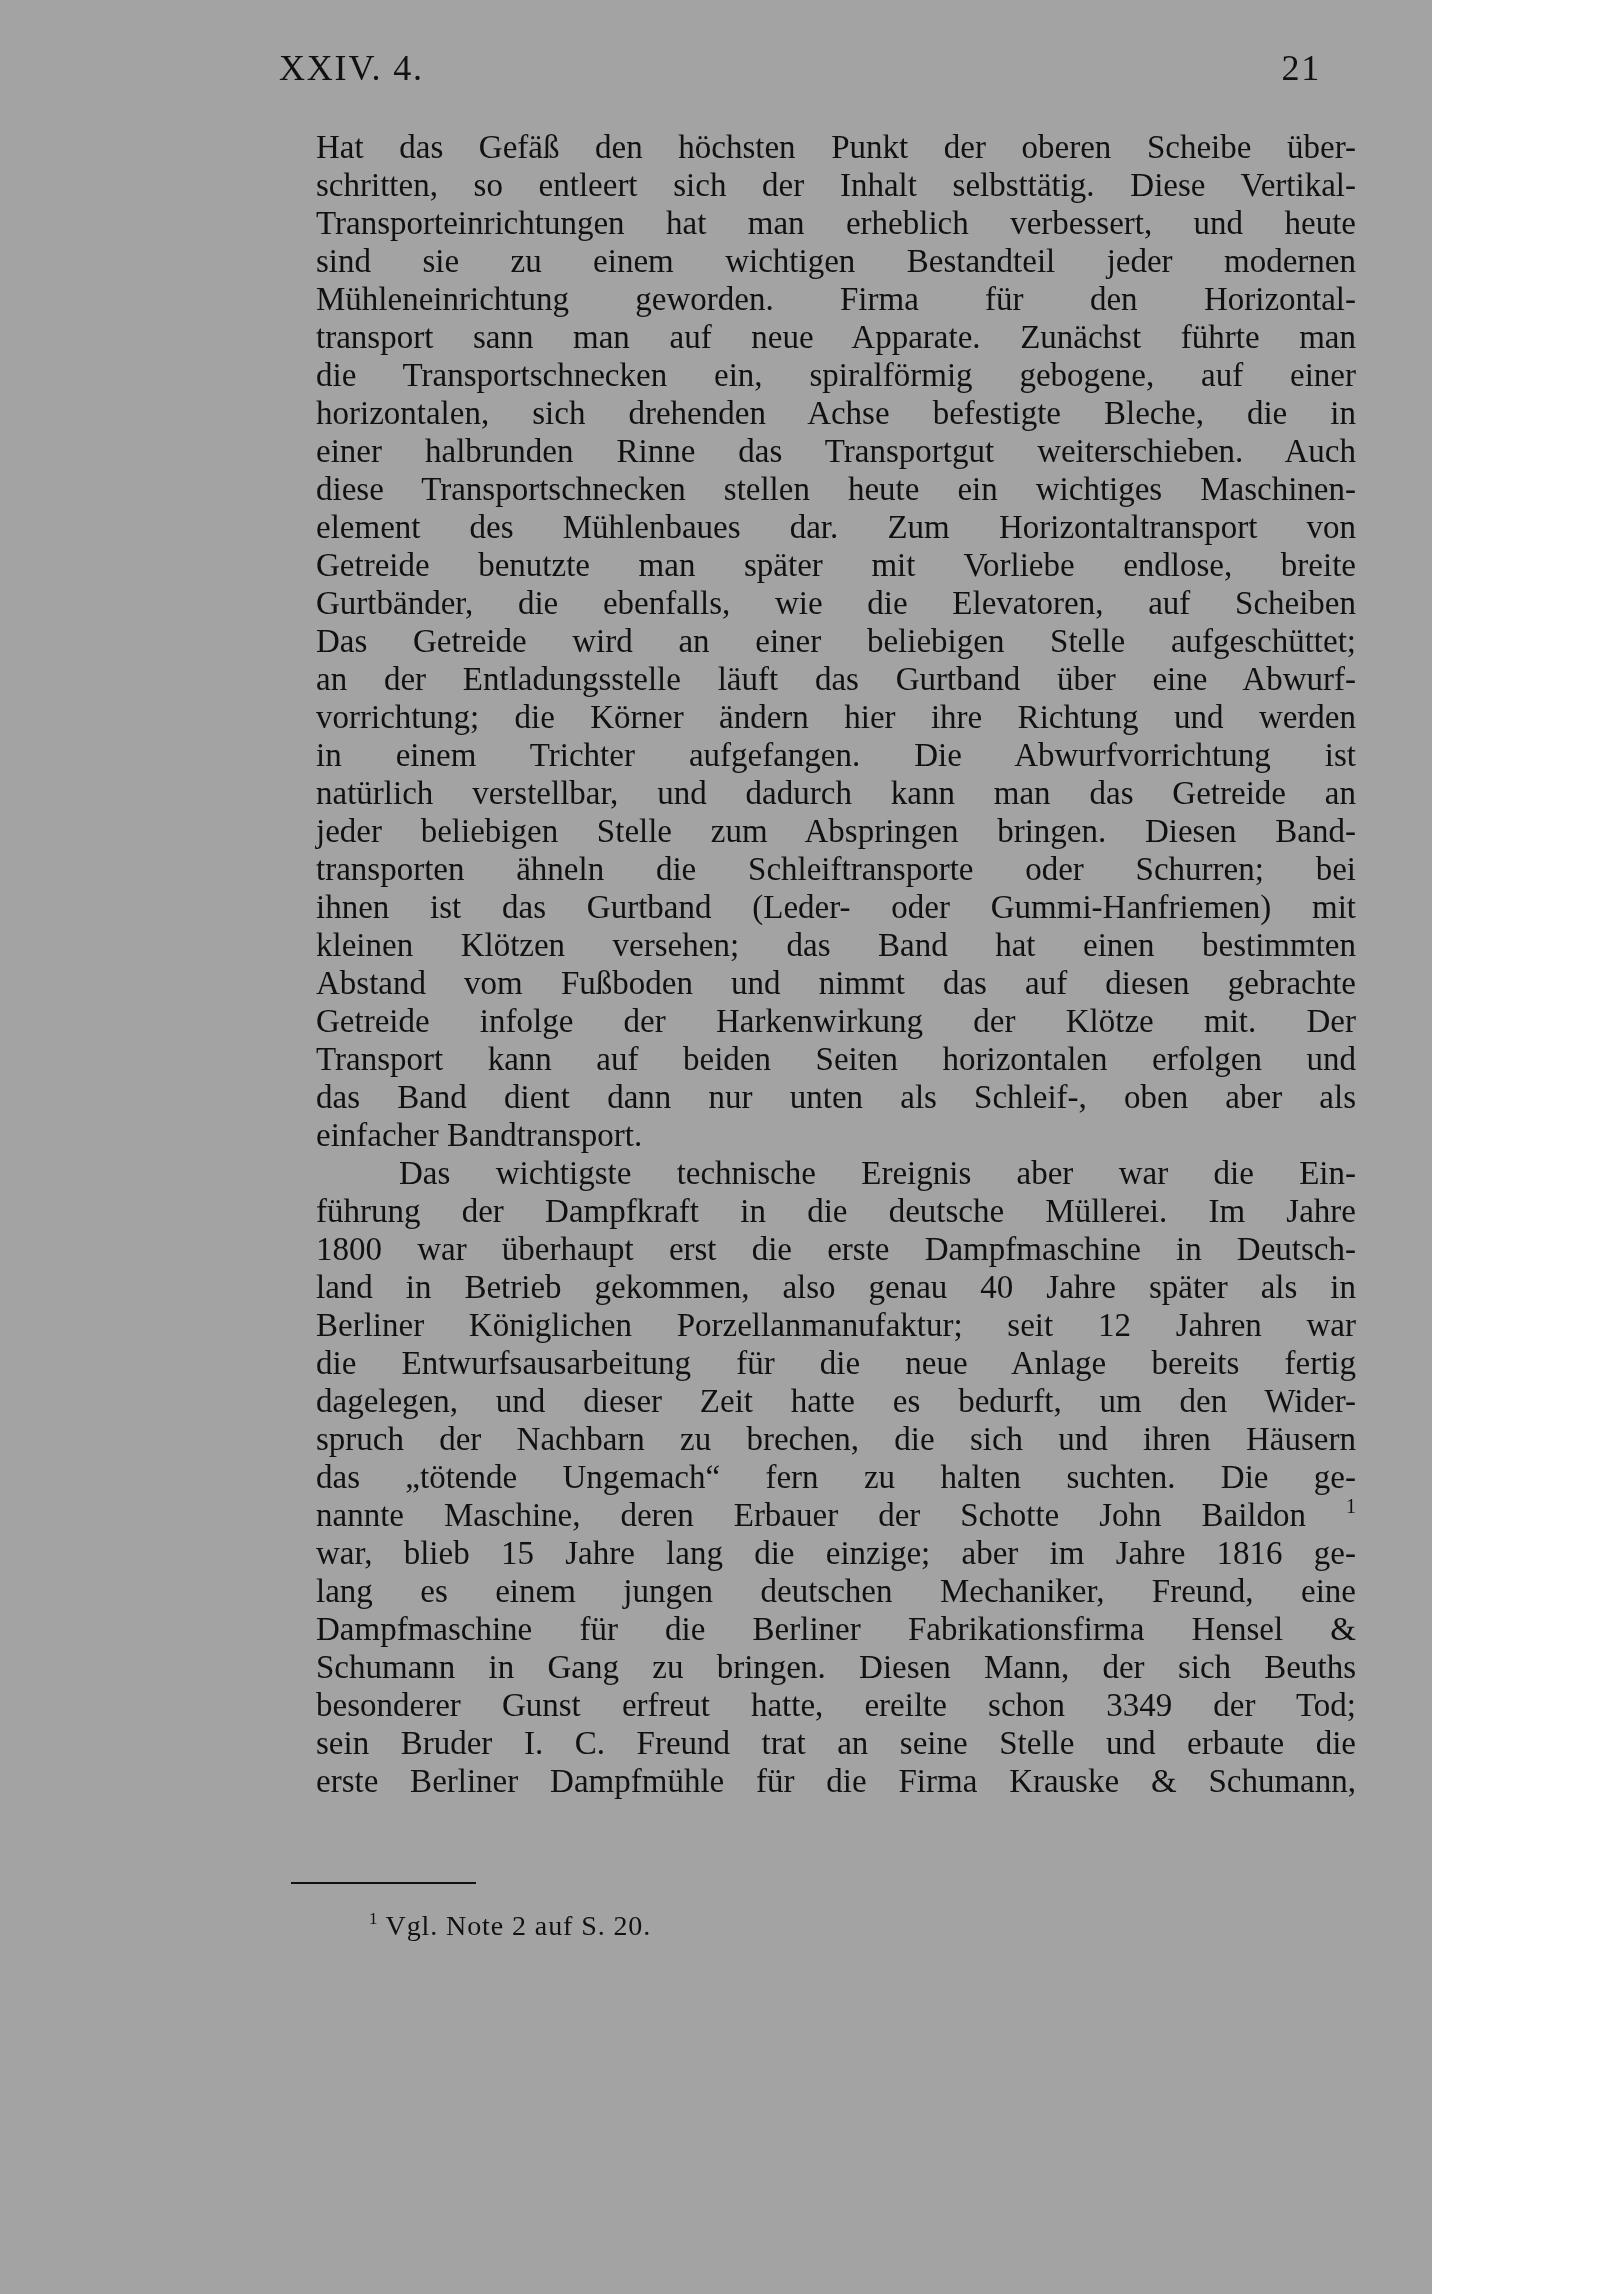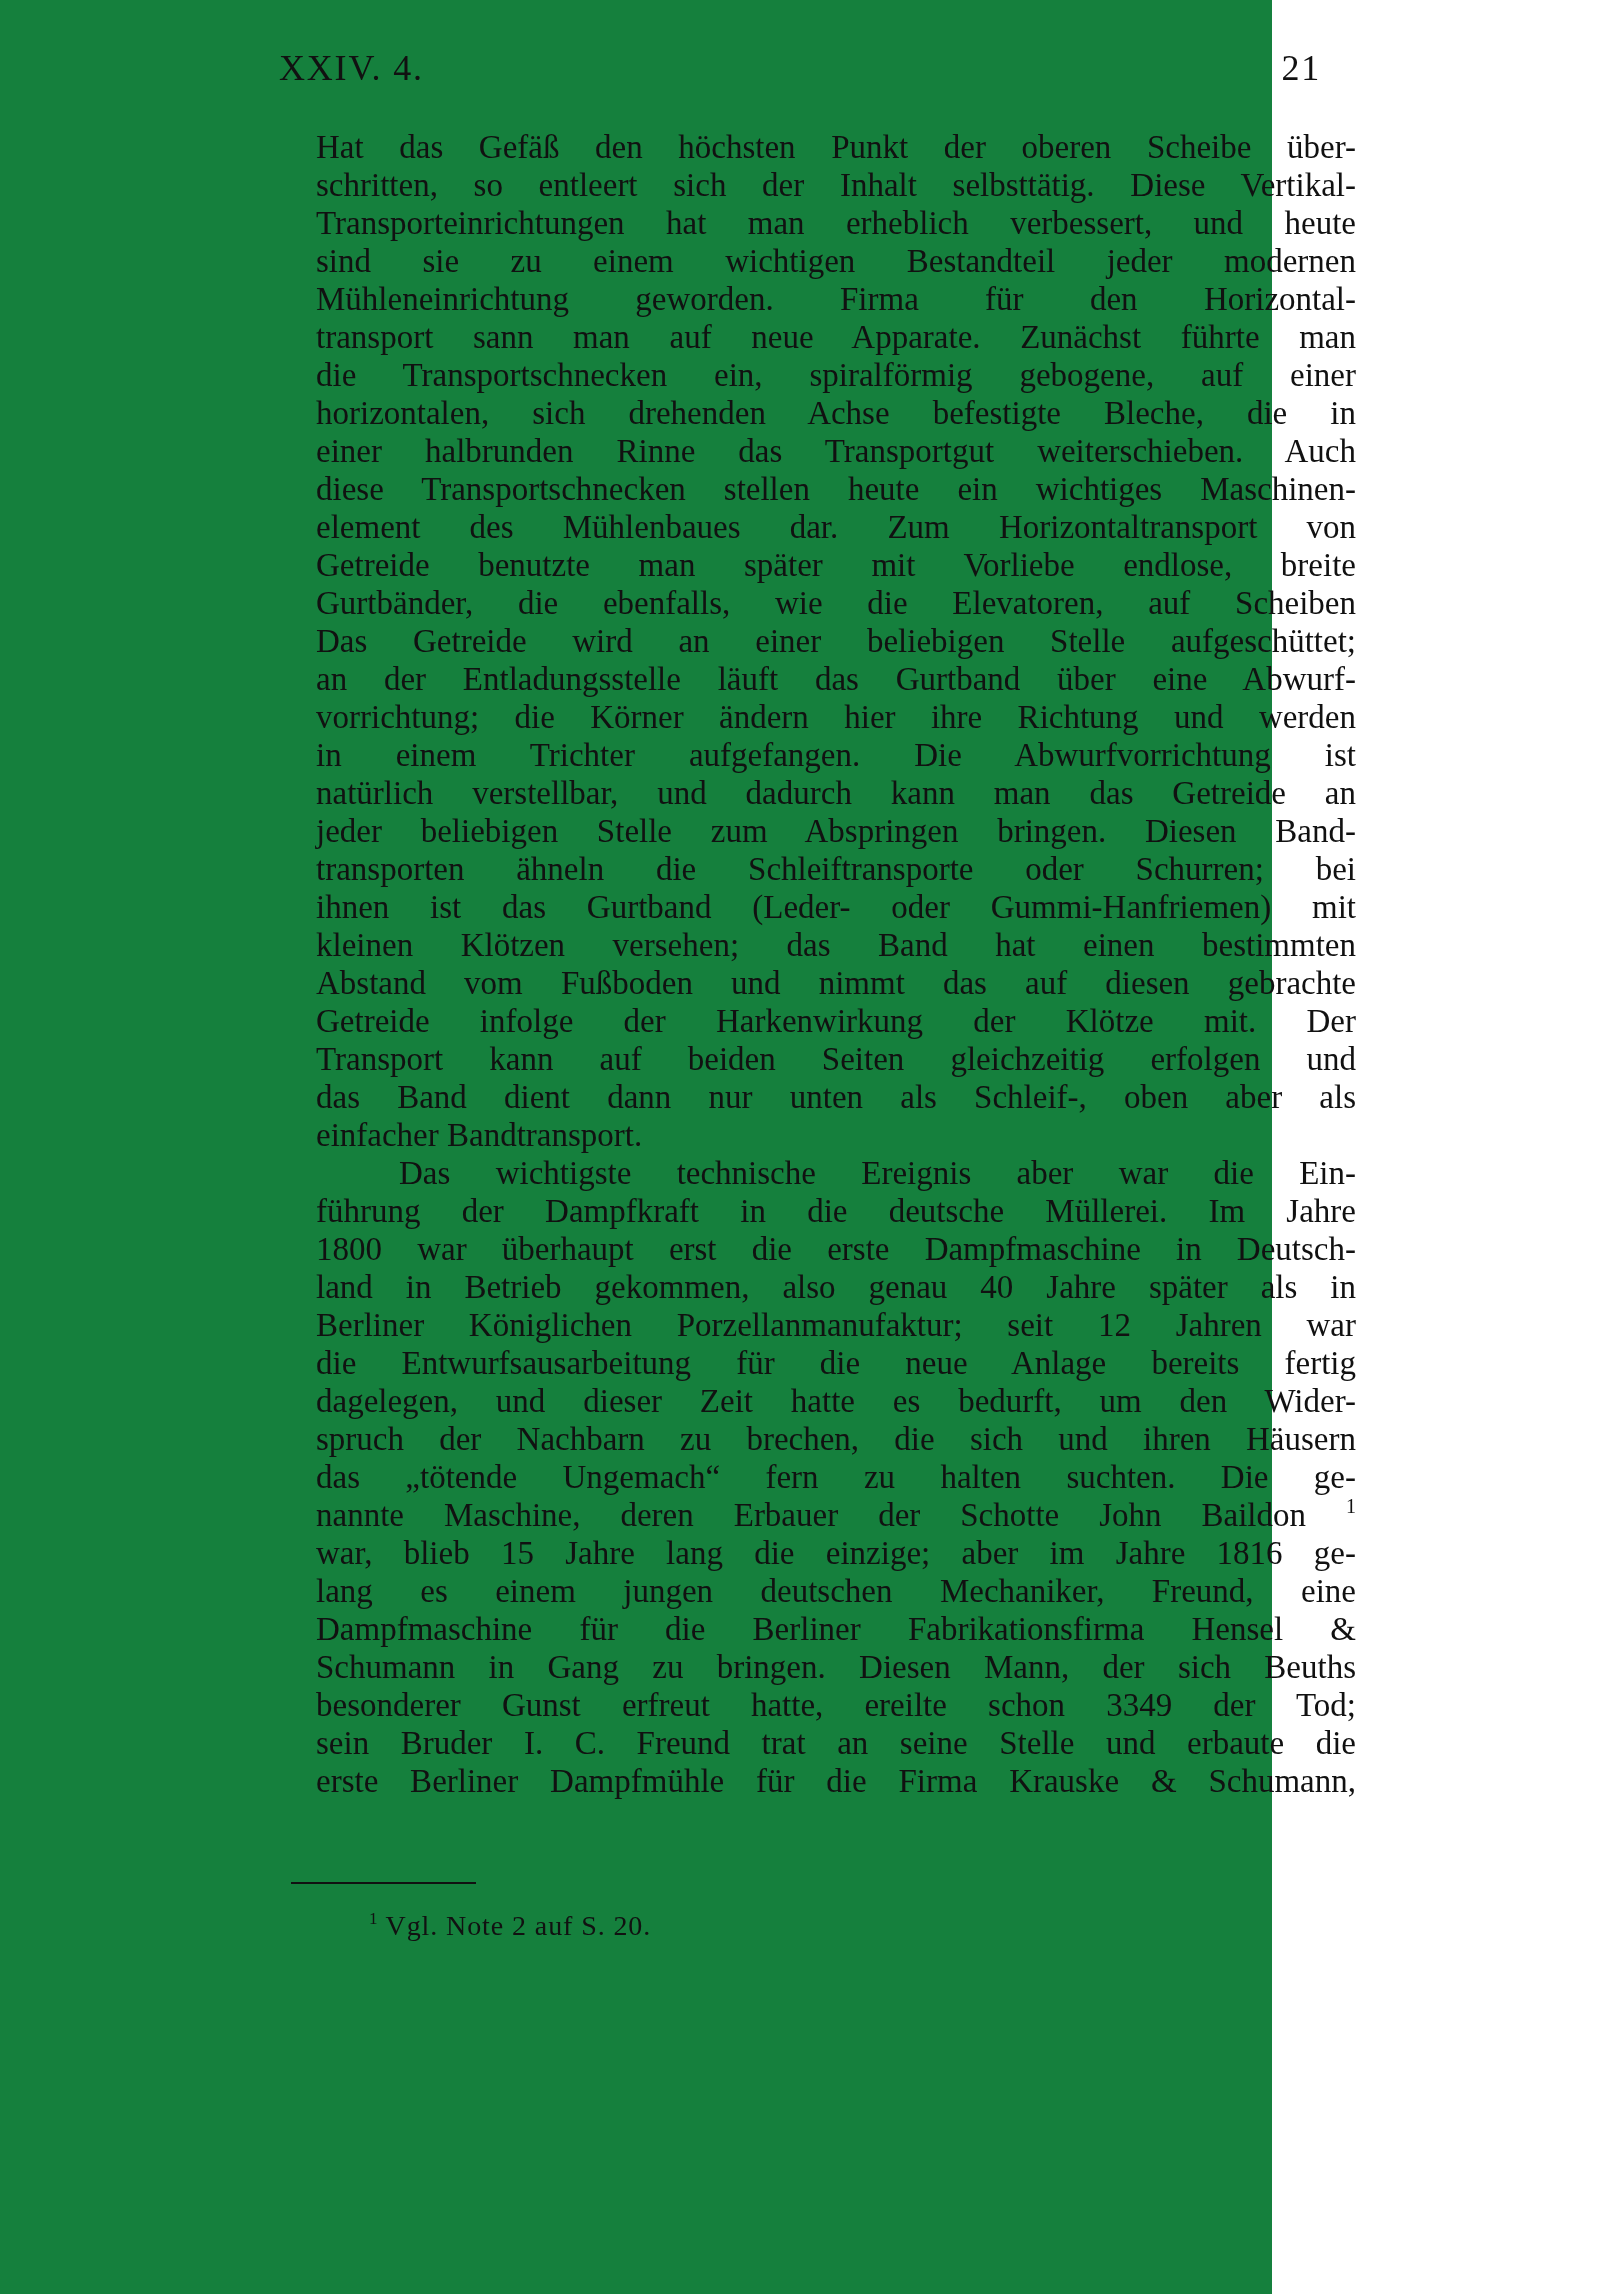--- a/index.html
+++ b/index.html
@@ -1,17 +1,17 @@
 <!DOCTYPE html>
 <html style="font-size:14.5px"><head>
 <meta charset="utf-8">
 <style>
   html, body { margin: 0; padding: 0; background: #ffffff; }
   body { width: 1608px; height: 2294px; position: relative; overflow: hidden; color: #111111; }
-  .page { position: absolute; left: 0; top: 0; width: 1272px; height: 2294px; background: #15803d; }
+  .page { position: absolute; left: 0; top: 0; width: 1432px; height: 2294px; background: #a3a3a3; }
   .running-head { position: absolute; left: 279px; top: 47px; width: 1042px; height: 43px;
     font-family: "Liberation Serif", "DejaVu Serif", serif; font-size: 36px; line-height: 43px; letter-spacing: 1.8px; }
   .running-head .left { position: absolute; left: 0; top: 0; }
   .running-head .right { position: absolute; right: 0; top: 0; }
   .body-text { position: absolute; left: 282px; top: 128px; width: 1040px;
     font-family: "Liberation Serif", "DejaVu Serif", serif; font-size: 33px; margin-left: 34px; }
   .line { display: block; height: 38px; line-height: 38px; text-align: justify; text-align-last: justify;
     white-space: nowrap; overflow: visible; }
   .line.last { text-align-last: left; }
   .line.indent { padding-left: 83px; }
@@ -49,21 +49,21 @@
     <span class="line">an der Entladungsstelle läuft das Gurtband über eine Abwurf-</span>
     <span class="line">vorrichtung; die Körner ändern hier ihre Richtung und werden</span>
     <span class="line">in einem Trichter aufgefangen. Die Abwurfvorrichtung ist</span>
     <span class="line">natürlich verstellbar, und dadurch kann man das Getreide an</span>
     <span class="line">jeder beliebigen Stelle zum Abspringen bringen. Diesen Band-</span>
     <span class="line">transporten ähneln die Schleiftransporte oder Schurren; bei</span>
     <span class="line">ihnen ist das Gurtband (Leder- oder Gummi-Hanfriemen) mit</span>
     <span class="line">kleinen Klötzen versehen; das Band hat einen bestimmten</span>
     <span class="line">Abstand vom Fußboden und nimmt das auf diesen gebrachte</span>
     <span class="line">Getreide infolge der Harkenwirkung der Klötze mit. Der</span>
-    <span class="line">Transport kann auf beiden Seiten gleichzeitig erfolgen und</span>
+    <span class="line">Transport kann auf beiden Seiten horizontalen erfolgen und</span>
     <span class="line">das Band dient dann nur unten als Schleif-, oben aber als</span>
     <span class="line last">einfacher Bandtransport.</span>
     <span class="line indent">Das wichtigste technische Ereignis aber war die Ein-</span>
     <span class="line">führung der Dampfkraft in die deutsche Müllerei. Im Jahre</span>
     <span class="line">1800 war überhaupt erst die erste Dampfmaschine in Deutsch-</span>
     <span class="line">land in Betrieb gekommen, also genau 40 Jahre später als in</span>
     <span class="line">Berliner Königlichen Porzellanmanufaktur; seit 12 Jahren war</span>
     <span class="line">die Entwurfsausarbeitung für die neue Anlage bereits fertig</span>
     <span class="line">dagelegen, und dieser Zeit hatte es bedurft, um den Wider-</span>
     <span class="line">spruch der Nachbarn zu brechen, die sich und ihren Häusern</span>

